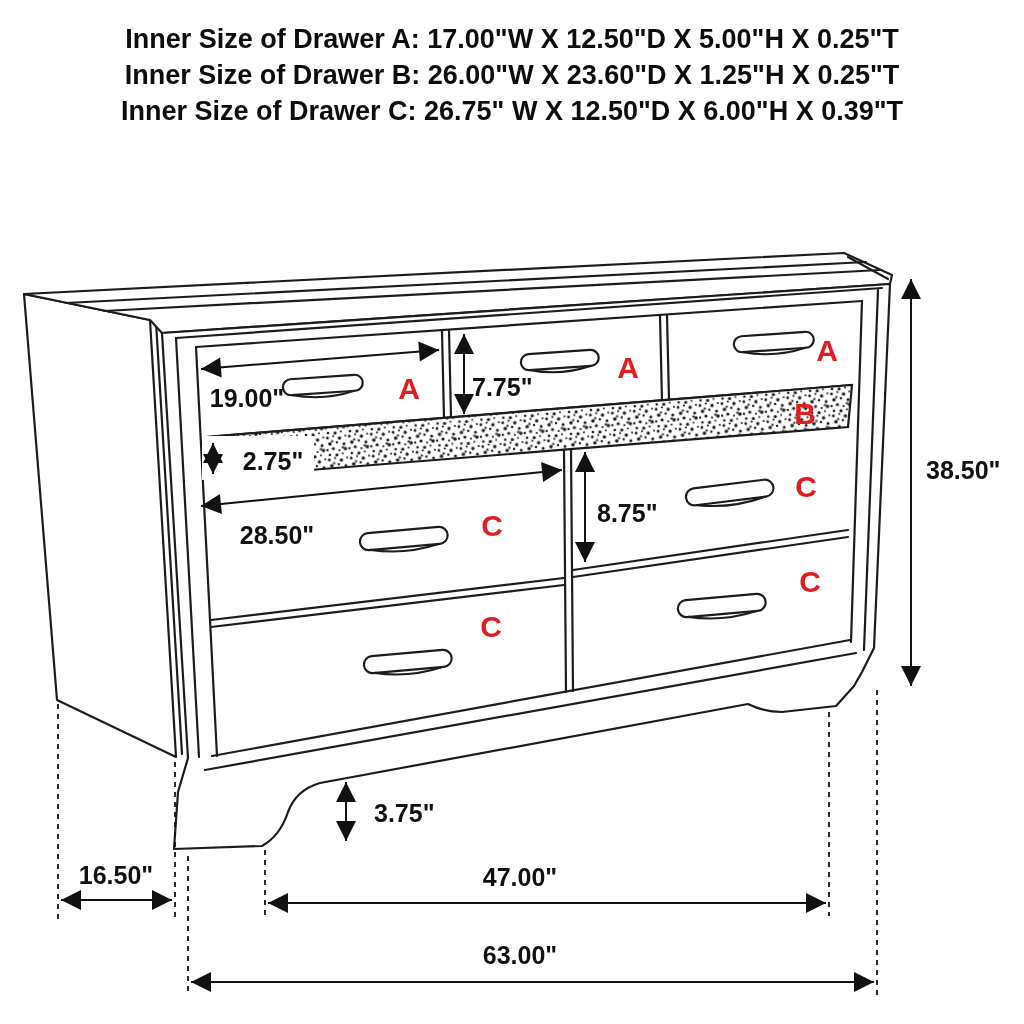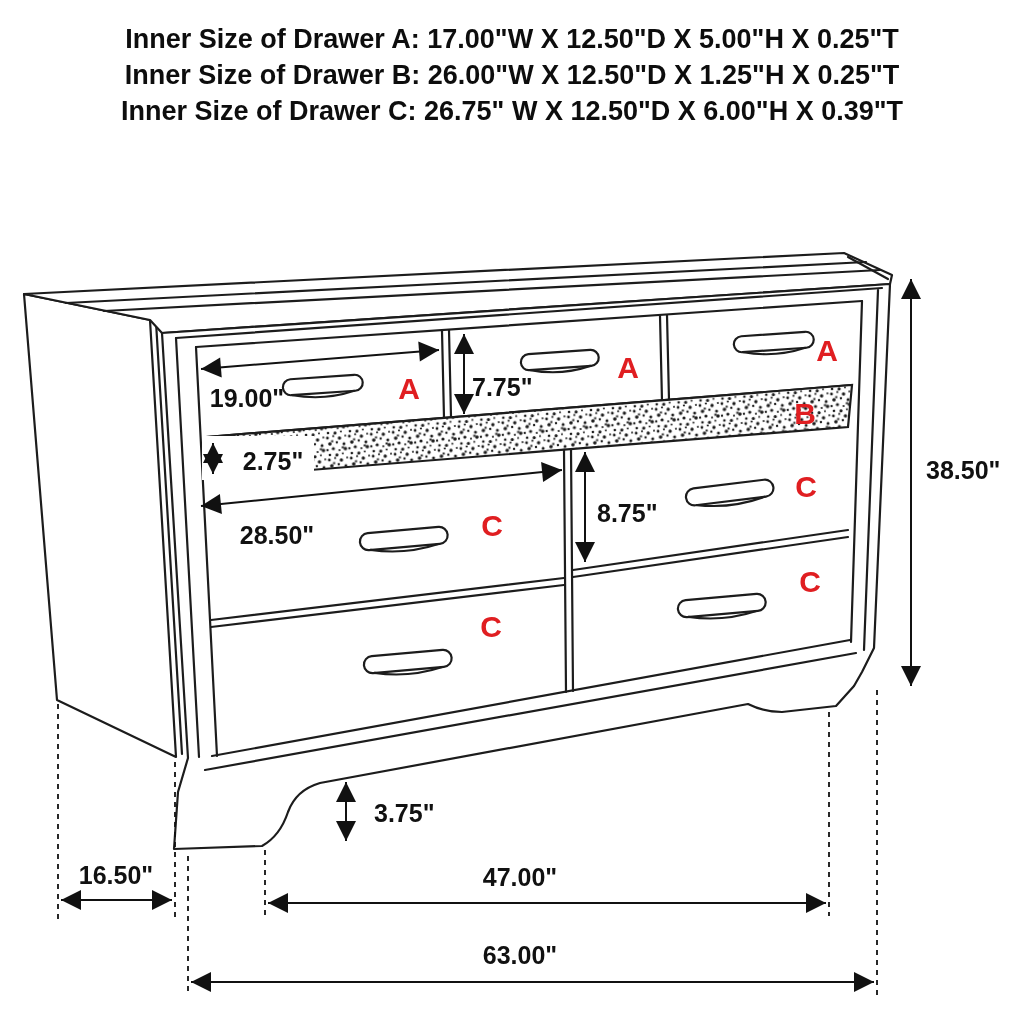--- a/index.html
+++ b/index.html
@@ -16,21 +16,21 @@
   .dim{font:bold 25px "Liberation Sans", sans-serif;fill:#111;}
   .red{font:bold 30px "Liberation Sans", sans-serif;fill:#e01e21;}
 </style>
 </head>
 <body>
 
 <div id="page">
 
   <div id="header">
     <div>Inner Size of Drawer A: 17.00"W X 12.50"D X 5.00"H X 0.25"T</div>
-    <div>Inner Size of Drawer B: 26.00"W X 12.50"D X 1.25"H X 0.25"T</div>
+    <div>Inner Size of Drawer B: 26.00"W X 23.60"D X 1.25"H X 0.25"T</div>
     <div>Inner Size of Drawer C: 26.75" W X 12.50"D X 6.00"H X 0.39"T</div>
   </div>
 
   <svg id="diagram-svg" width="1024" height="1024" viewBox="0 0 1024 1024" role="img">
 
     <defs>
       <marker id="ah" viewBox="0 0 12 12" refX="11" refY="6" markerWidth="12" markerHeight="12" orient="auto-start-reverse">
         <path d="M1,1 L11,6 L1,11 Z" fill="#111"></path>
       </marker>
       <pattern id="sparkle" width="22" height="22" patternUnits="userSpaceOnUse" patternTransform="rotate(-5)">

